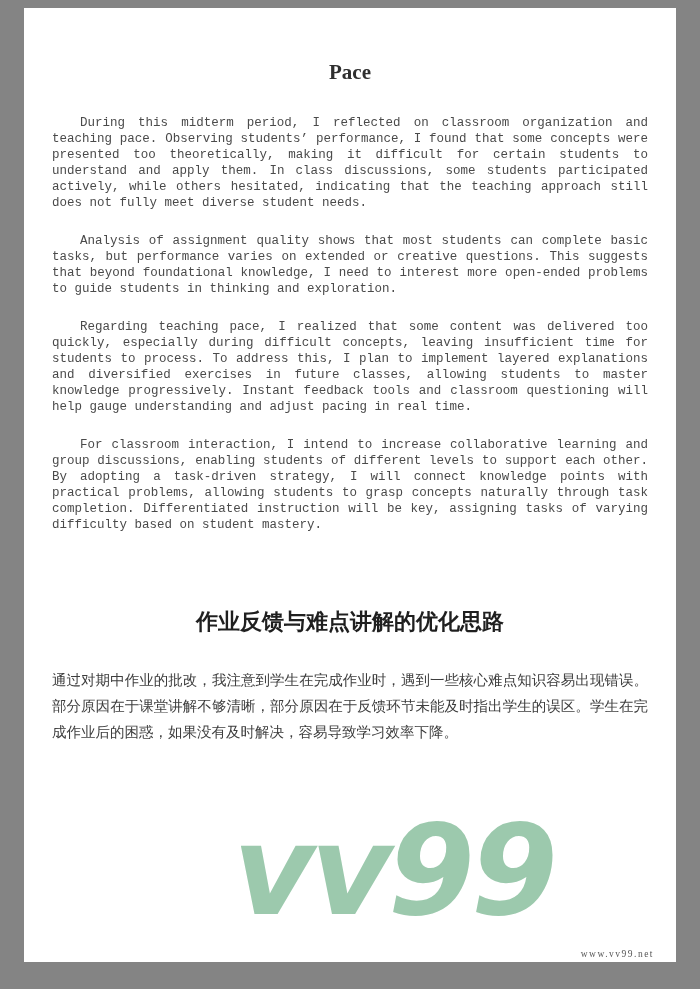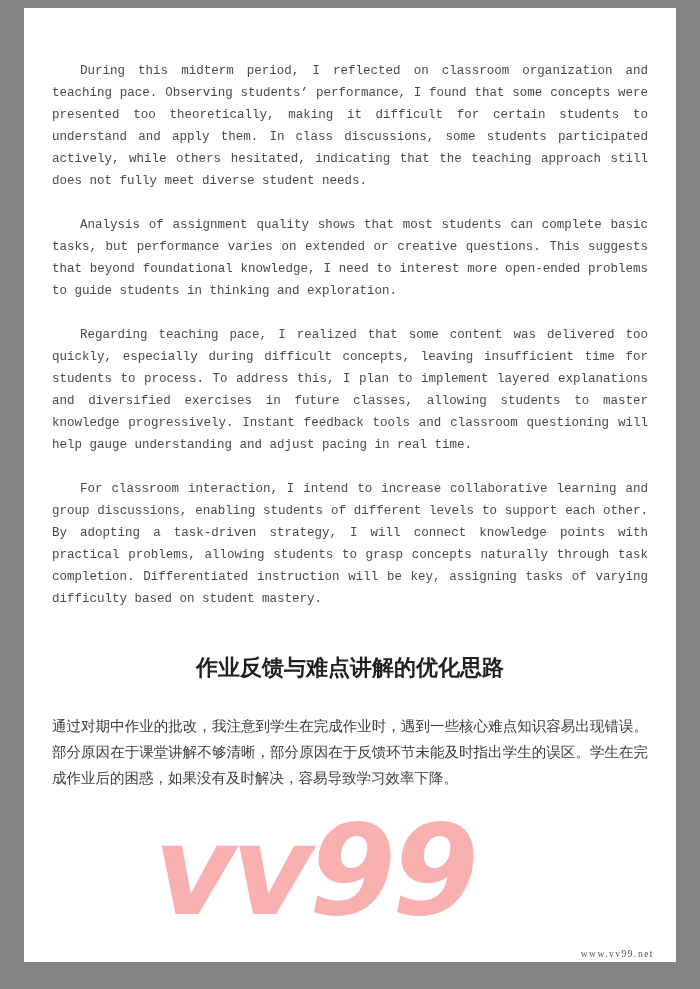--- a/index.html
+++ b/index.html
@@ -31,35 +31,35 @@
     font-size: 21px;
     color: #2f2f2f;
     text-align: center;
     margin-bottom: 30px;
     position: relative;
     z-index: 1;
   }
   .en-para {
     font-family: "Liberation Mono", "DejaVu Sans Mono", monospace;
     font-size: 12.5px;
-    line-height: 22px;
+    line-height: 16px;
     color: #4a4a4a;
     text-align: justify;
     text-indent: 28px;
     margin-bottom: 22px;
     position: relative;
     z-index: 1;
   }
   .zh-heading {
     font-family: "DejaVu Sans", "Liberation Sans", sans-serif;
     font-weight: bold;
     font-size: 22px;
     color: #1f1f1f;
     text-align: center;
-    margin-top: 43px;
+    margin-top: 74px;
     margin-bottom: 30px;
     position: relative;
     z-index: 1;
   }
   .zh-para {
     font-family: "DejaVu Sans", "Liberation Serif", serif;
     font-size: 14.5px;
     line-height: 26px;
     color: #3d3d3d;
     text-align: justify;
@@ -70,24 +70,24 @@
   .watermark {
     position: absolute;
     left: 130px;
     top: 790px;
     width: 400px;
     font-family: "DejaVu Sans", sans-serif;
     font-weight: bold;
     font-style: italic;
     font-size: 125px;
     letter-spacing: -4px;
-    color: #ef4444;
+    color: #15803d;
     opacity: 0.42;
     z-index: 0;
-    text-align: left;
+    text-align: right;
     user-select: none;
     pointer-events: none;
   }
   .page-footer {
     position: absolute;
     right: 22px;
     bottom: 3px;
     font-family: "Liberation Serif", "DejaVu Serif", serif;
     font-size: 9.5px;
     letter-spacing: 1.5px;
@@ -96,20 +96,21 @@
   }
 </style>
 </head>
 <body>
 
 <div class="canvas">
   <div class="page">
 
     <div class="watermark">vv99</div>
 
+    <h1 class="doc-title">Pace</h1>
 
     <p class="en-para">During this midterm period, I reflected on classroom organization and teaching pace. Observing students’ performance, I found that some concepts were presented too theoretically, making it difficult for certain students to understand and apply them. In class discussions, some students participated actively, while others hesitated, indicating that the teaching approach still does not fully meet diverse student needs.</p>
 
     <p class="en-para">Analysis of assignment quality shows that most students can complete basic tasks, but performance varies on extended or creative questions. This suggests that beyond foundational knowledge, I need to interest more open-ended problems to guide students in thinking and exploration.</p>
 
     <p class="en-para">Regarding teaching pace, I realized that some content was delivered too quickly, especially during difficult concepts, leaving insufficient time for students to process. To address this, I plan to implement layered explanations and diversified exercises in future classes, allowing students to master knowledge progressively. Instant feedback tools and classroom questioning will help gauge understanding and adjust pacing in real time.</p>
 
     <p class="en-para">For classroom interaction, I intend to increase collaborative learning and group discussions, enabling students of different levels to support each other. By adopting a task-driven strategy, I will connect knowledge points with practical problems, allowing students to grasp concepts naturally through task completion. Differentiated instruction will be key, assigning tasks of varying difficulty based on student mastery.</p>
 
 

